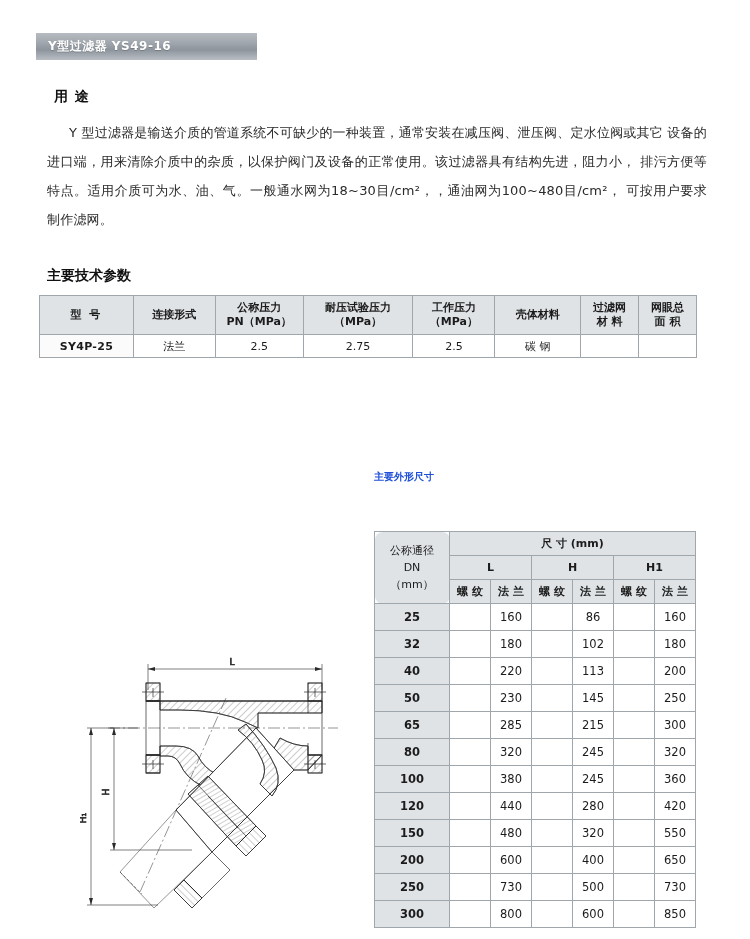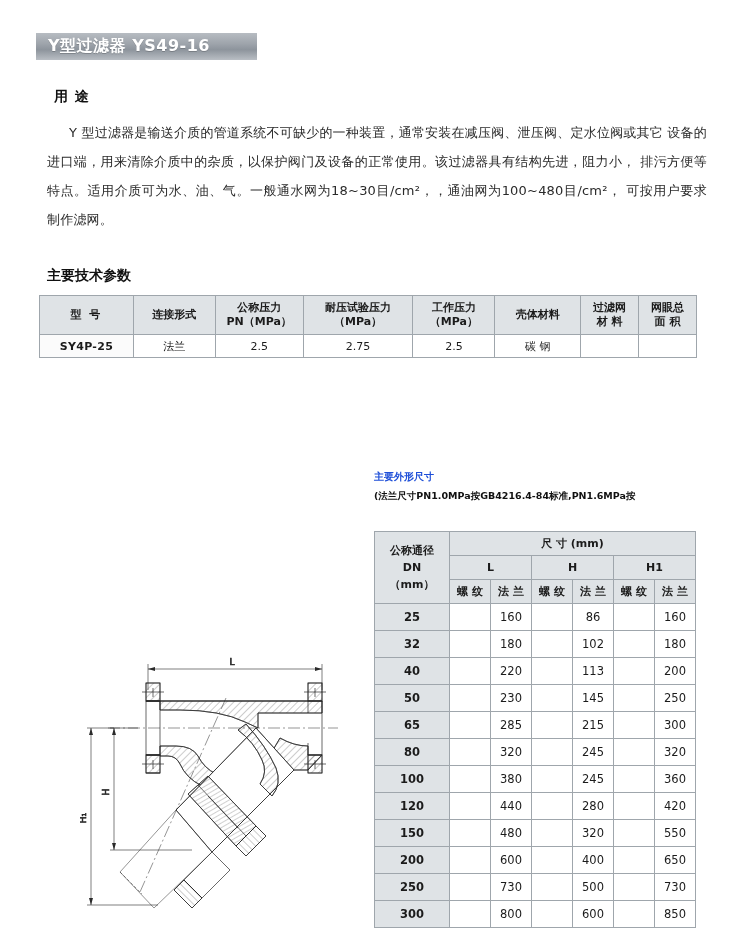--- a/index.html
+++ b/index.html
@@ -22,21 +22,21 @@
     left: 36px;
     top: 33px;
     width: 221px;
     height: 27px;
     background: linear-gradient(180deg, #b7bcc2 0%, #9ea4ab 40%, #8d949c 62%, #b9bec4 100%);
     display: flex;
     align-items: center;
   }
   #title-banner .t {
     color: #ffffff;
-    font-size: 16px;
+    font-size: 12px;
     font-weight: bold;
     letter-spacing: 0.5px;
     padding-left: 12px;
     text-shadow: 0 1px 0 rgba(0,0,0,0.18);
     white-space: nowrap;
   }
 
   
   .sec-head {
     position: absolute;
@@ -122,23 +122,24 @@
   }
   #dims-table-wrap {
     position: absolute;
     left: 374px;
     top: 531px;
   }
   #dims-table { width: 322px; }
   #dims-table thead td { height: 23px; }
   #dims-table td.dn-head {
     background: #dfe3e6;
-    font-weight: bold;
+    font-weight: normal;
     line-height: 17px;
     width: 74px;
+    border-radius: 8px;
   }
   #dims-table tbody td { height: 26px; font-size: 11.5px; }
   #dims-table tbody td.dn {
     background: #dfe3e6;
     font-weight: bold;
   }
 
   
   #drawing {
     position: absolute;
@@ -221,21 +222,20 @@
       <td>碳  钢</td>
       <td></td>
       <td></td>
     </tr>
   </tbody>
 </table>
 </div>
 
 <div id="dims-title">主要外形尺寸</div>
 <div id="dims-note">
-  <div>(法兰尺寸PN1.0MPa按GB4216.4-84标准,PN1.6MPa按</div>
 </div>
 
 <div id="dims-table-wrap">
 <table class="doc" id="dims-table">
   <colgroup>
     <col style="width:74px">
         <col style="width:41px">
         <col style="width:41px">
     <col style="width:41px">
         <col style="width:41px">

